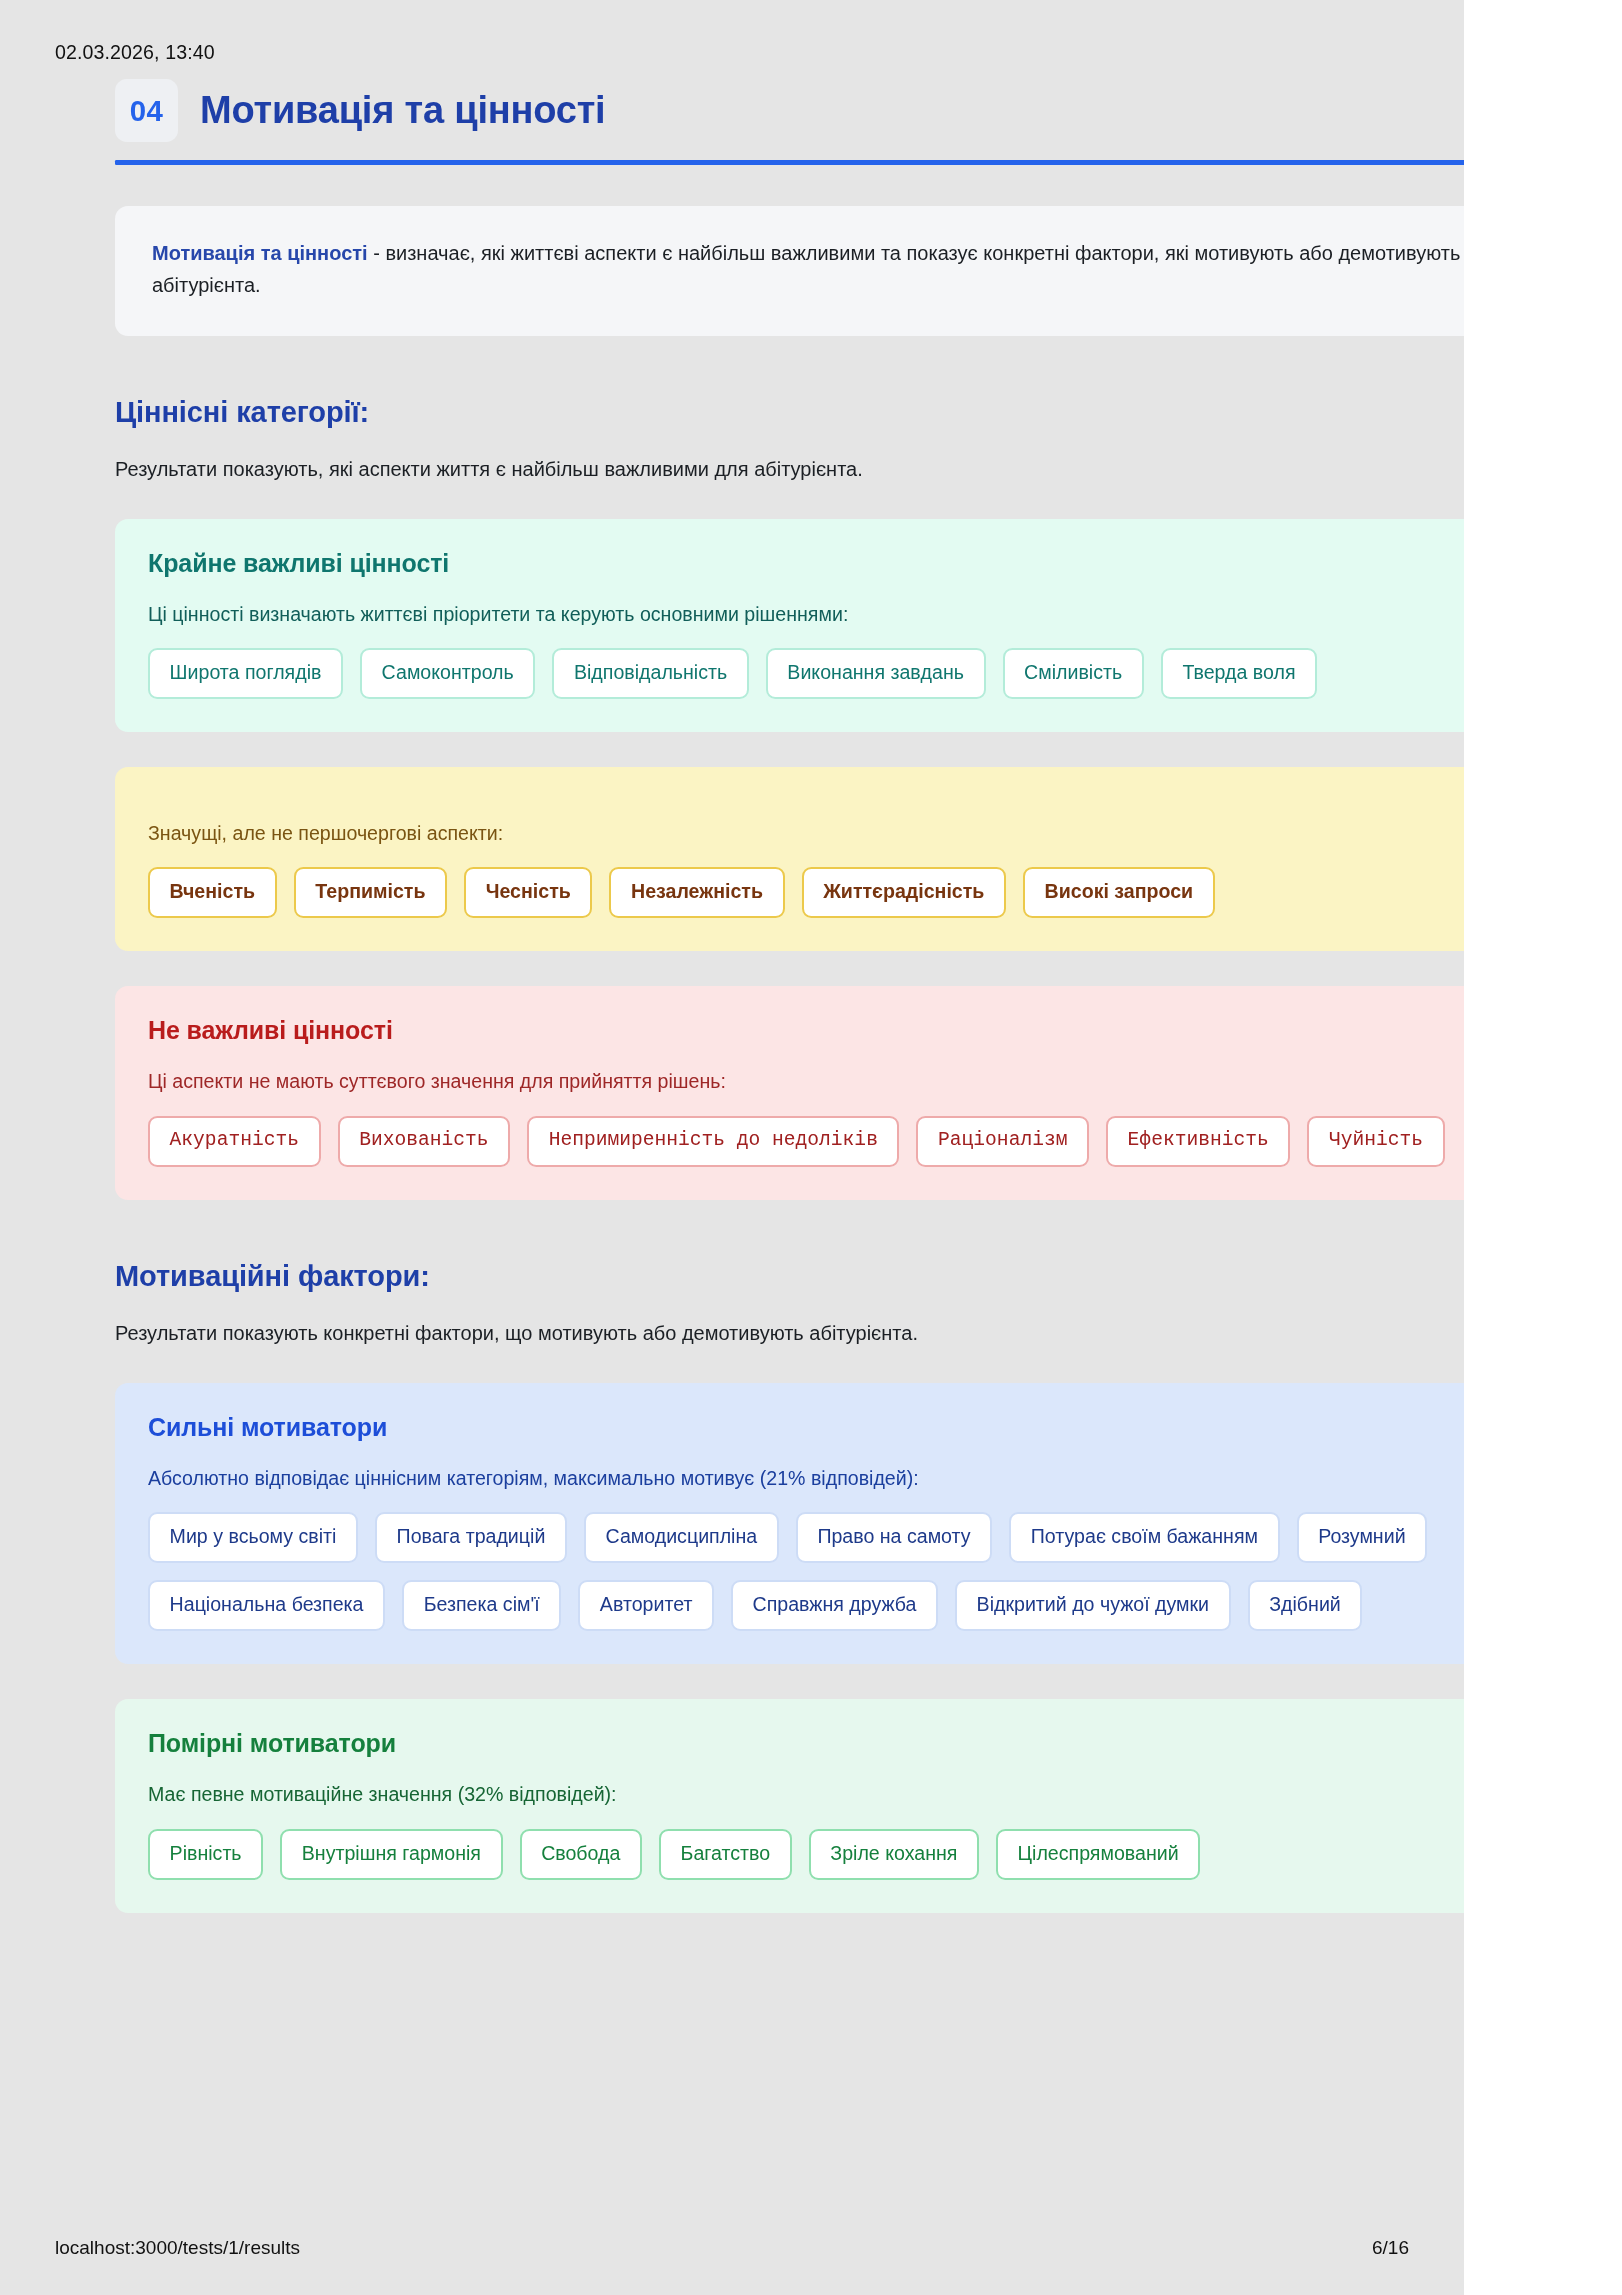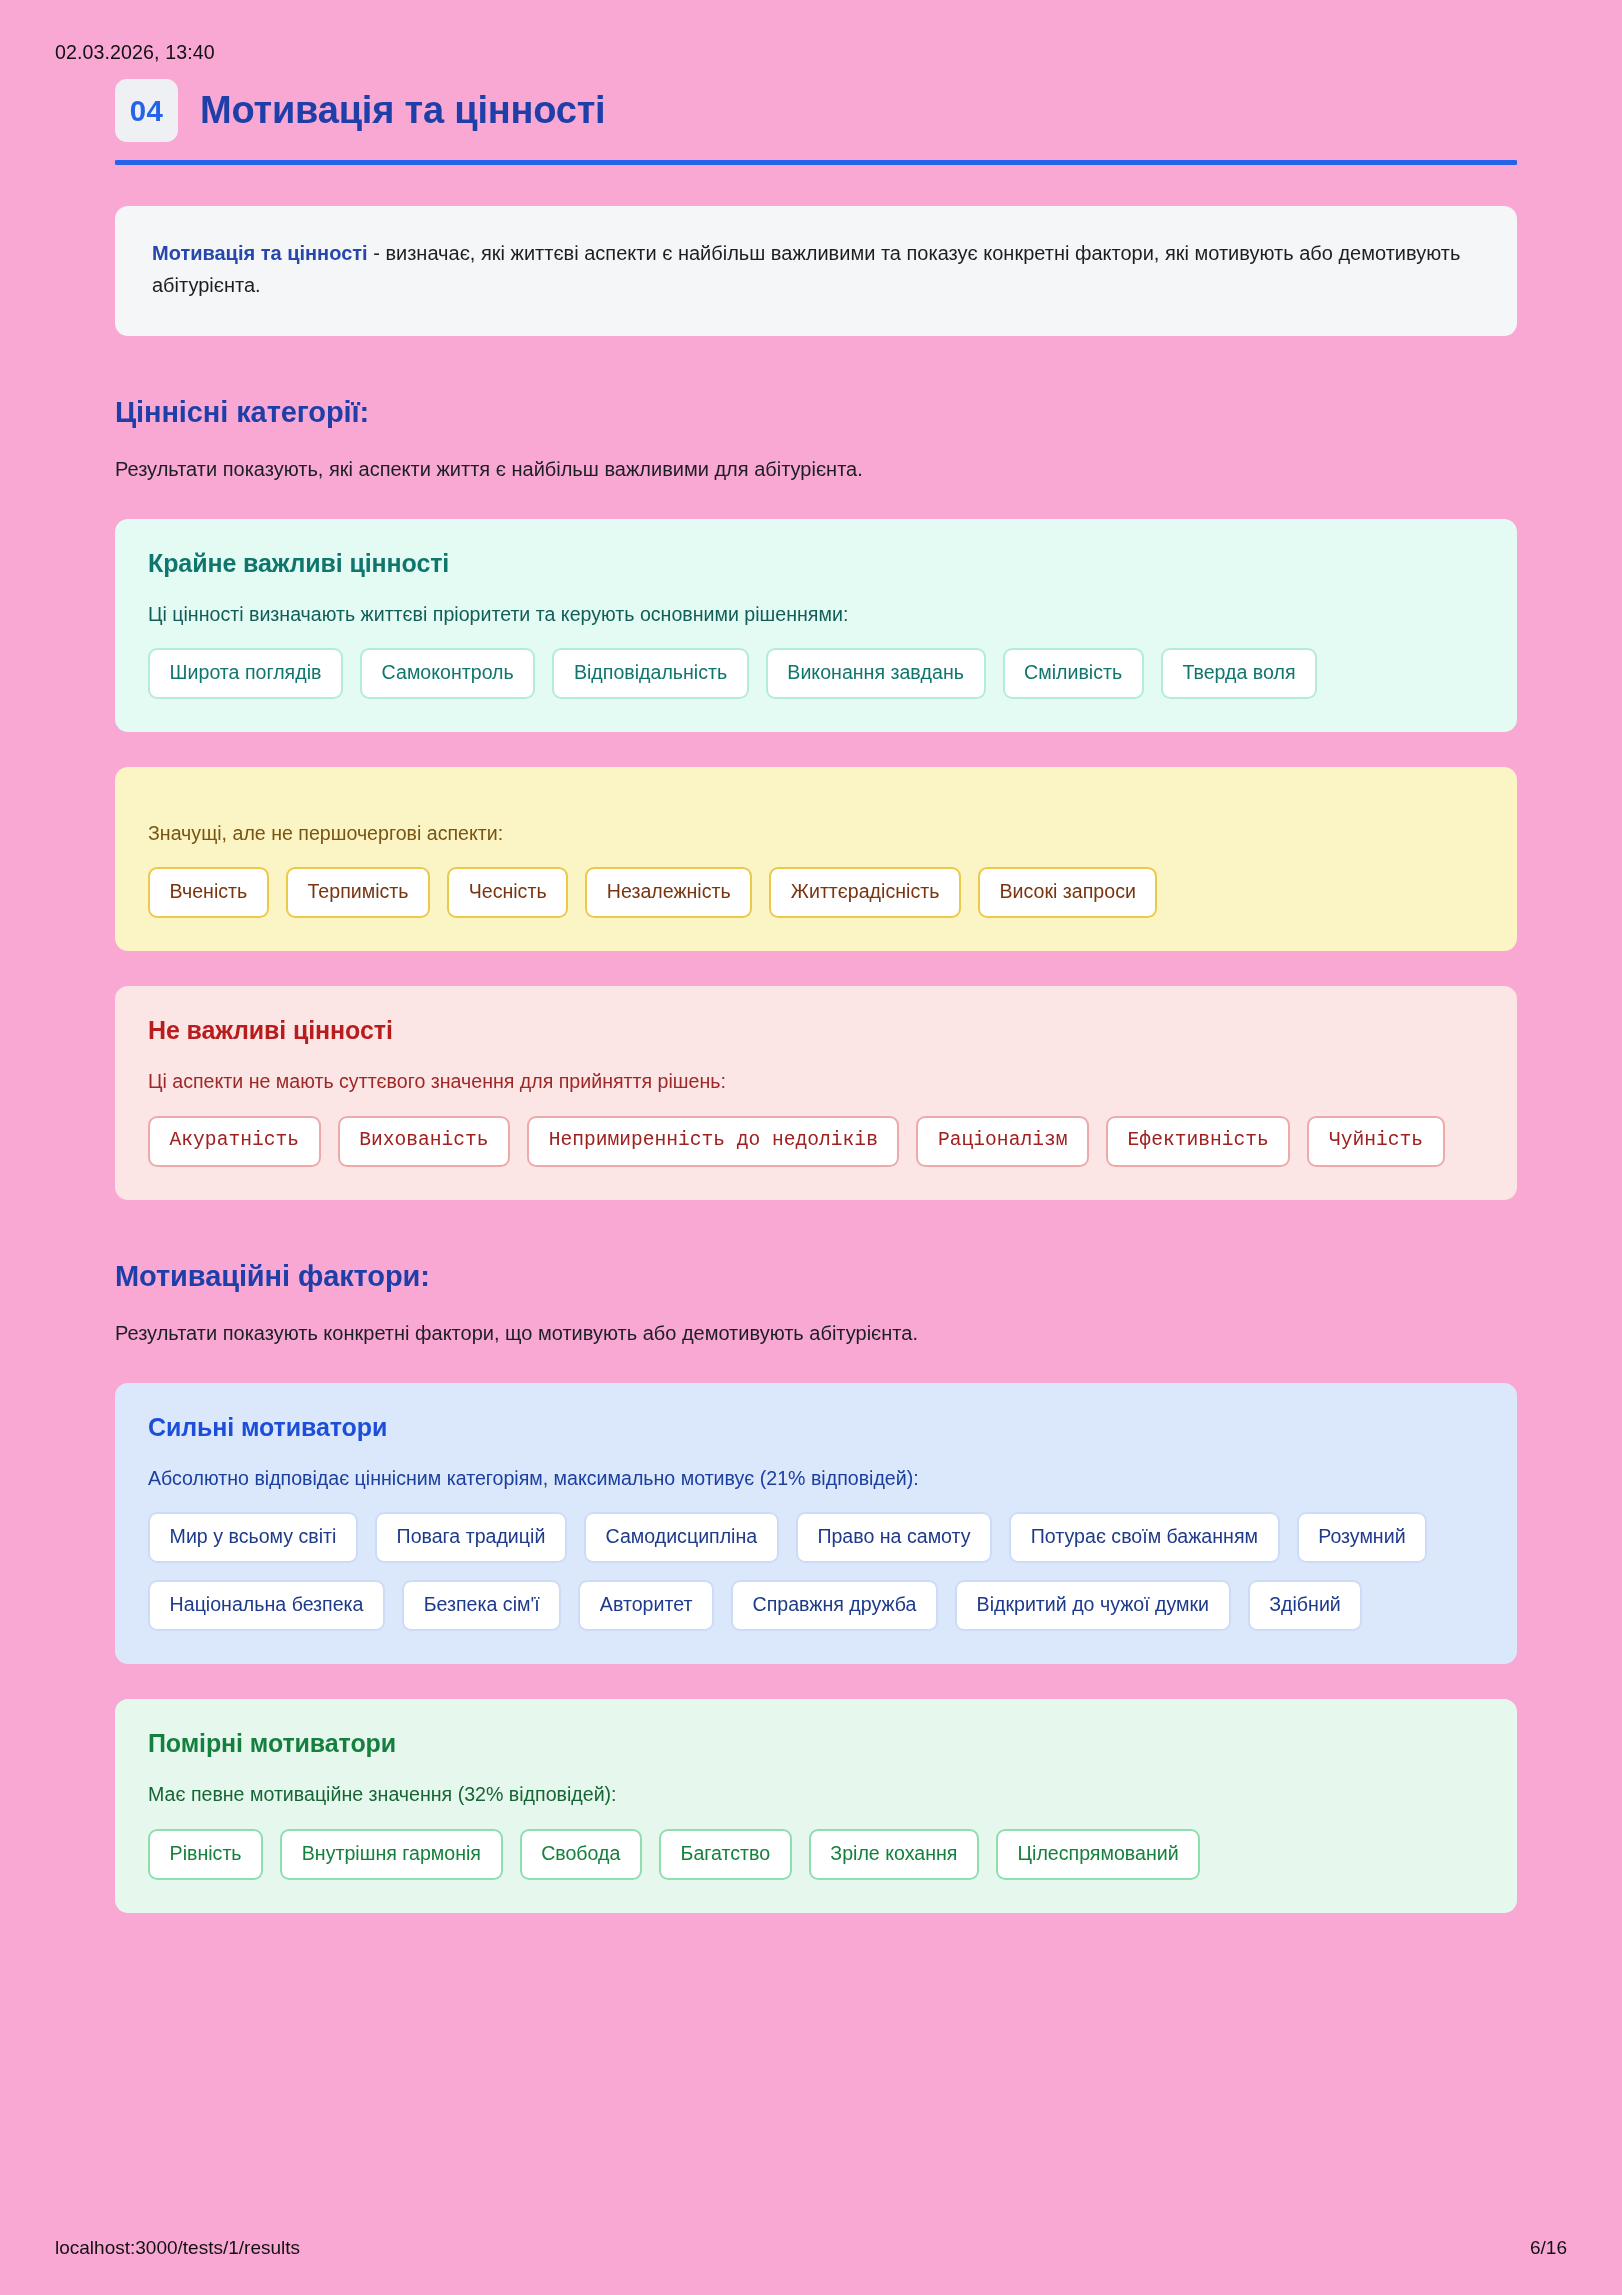--- a/index.html
+++ b/index.html
@@ -8,23 +8,23 @@
   html, body {
     width: 1622px;
     height: 2295px;
     background: #ffffff;
     font-family: "Liberation Sans", "DejaVu Sans", sans-serif;
     -webkit-font-smoothing: antialiased;
   }
 
   .page {
     position: relative;
-    width: 1622px;
+    width: 1464px;
     height: 2295px;
-    background: #f9a8d4;
+    background: #e5e5e5;
     overflow: hidden;
     padding-left: 37px;
   }
 
   
   .print-date {
     position: absolute;
     left: 55px;
     top: 41px;
     font-size: 19.6px;
@@ -144,21 +144,21 @@
   
   .panel--teal { background: #e3fbf2; }
   .panel--teal .panel-title { color: #0f766e; }
   .panel--teal .panel-desc  { color: #115e59; }
   .panel--teal .chip { border-color: #b3ecd9; color: #0f766e; }
 
   
   .panel--yellow { background: #fbf4c4; }
   .panel--yellow .panel-title { color: #b8860b; }
   .panel--yellow .panel-desc  { color: #7a5412; }
-  .panel--yellow .chip { border-color: #ecc94b; color: #78350f; }
+  .panel--yellow .chip { border-color: #ecc94b; color: #78350f; font-weight: bold; }
 
   
   .panel--red { background: #fce5e5; }
   .panel--red .panel-title { color: #b91c1c; }
   .panel--red .panel-desc  { color: #9e2727; }
   .panel--red .chip { border-color: #eeaaaa; color: #a02020; font-family: Liberation Mono, monospace; }
 
   
   .panel--blue { background: #dbe7fb; }
   .panel--blue .panel-title { color: #1d4ed8; }

